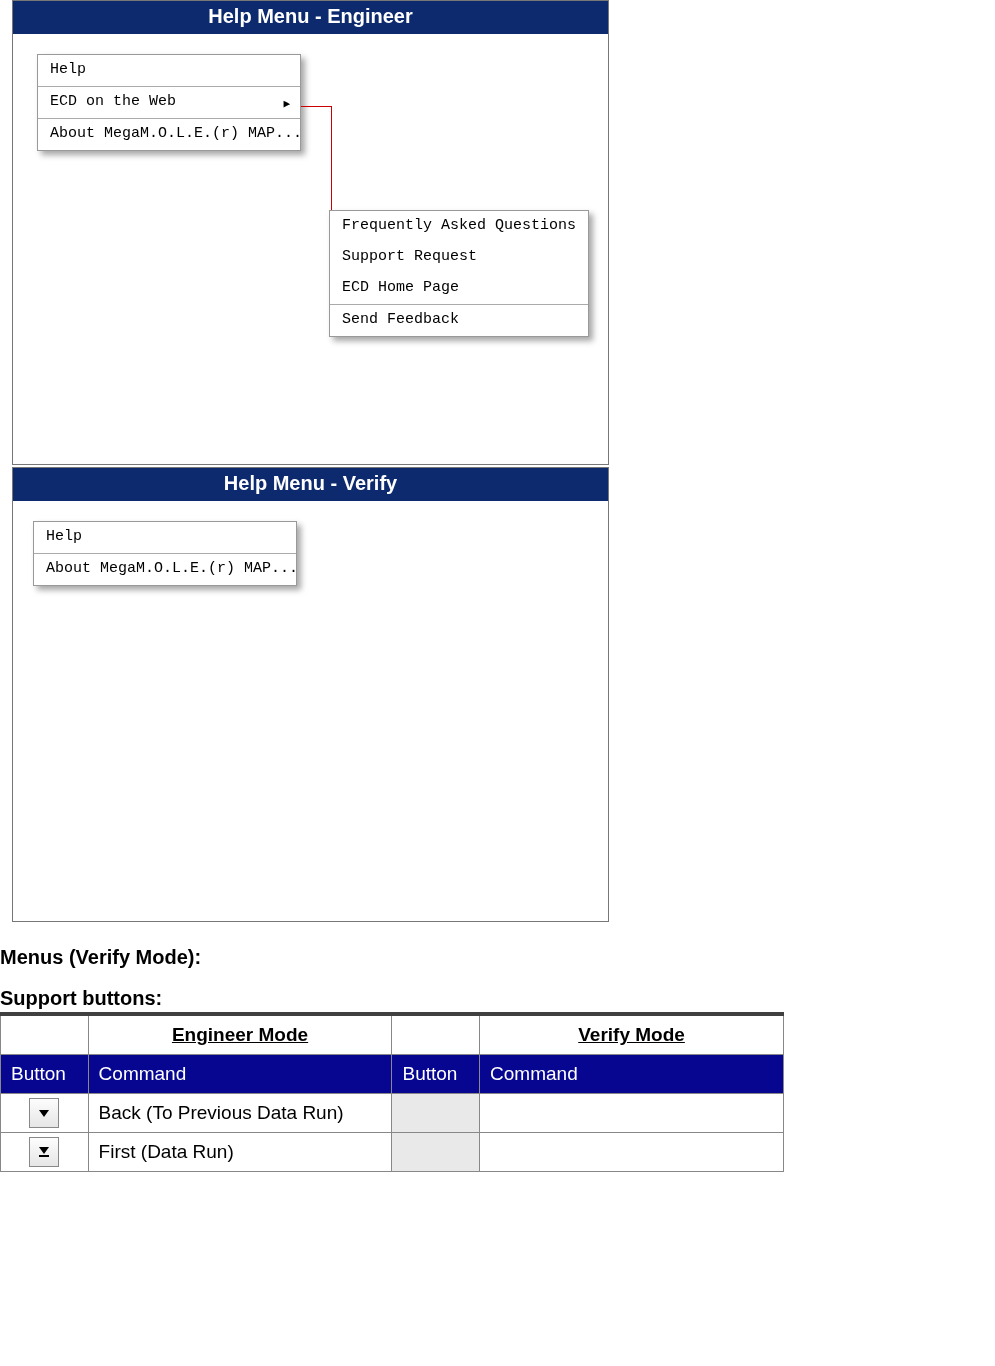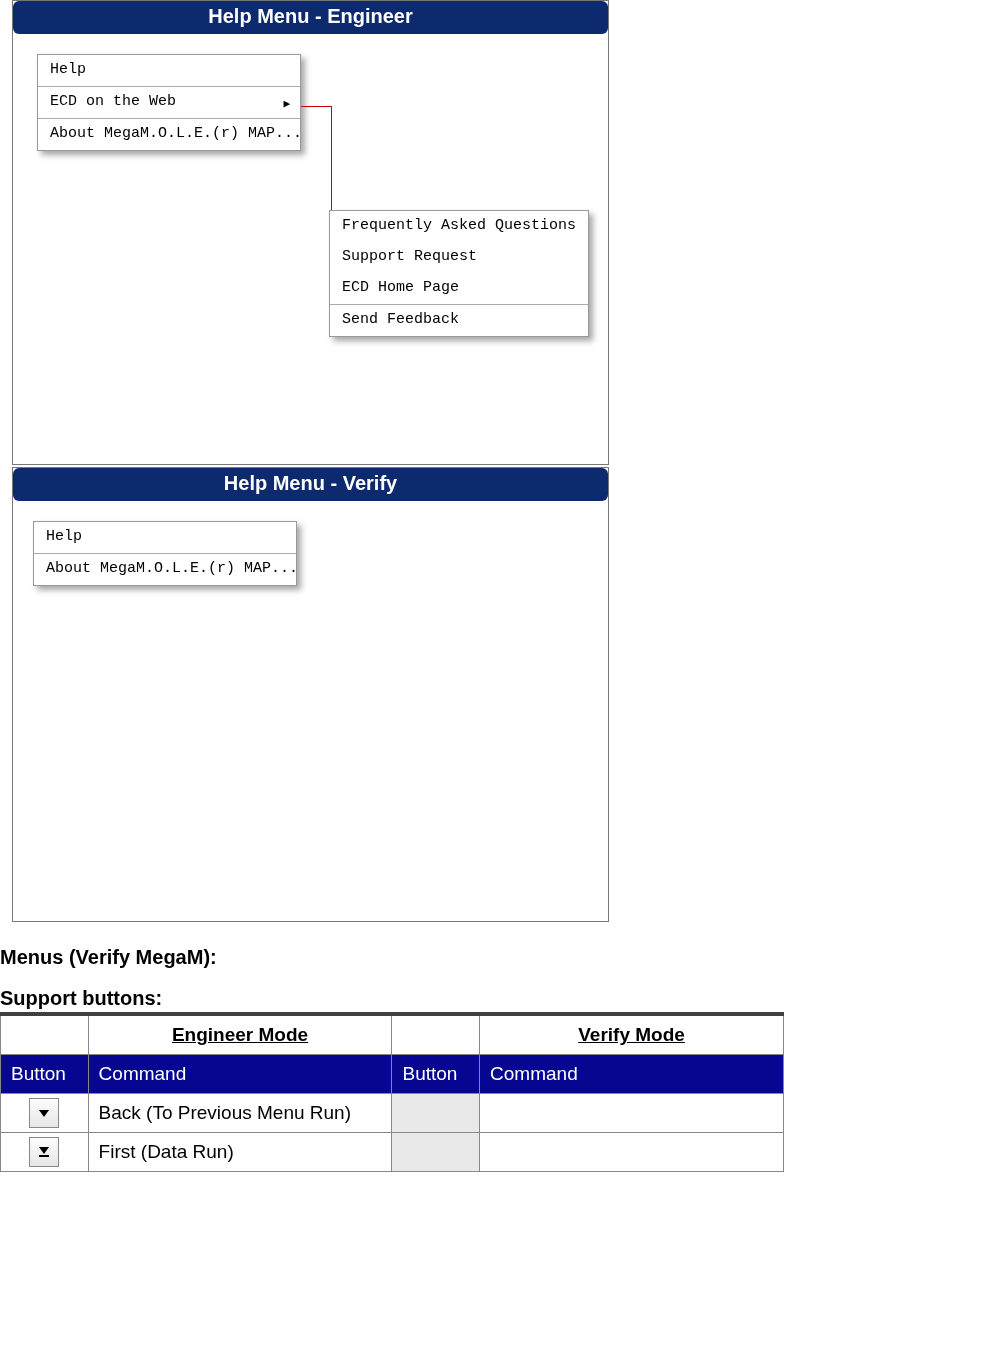--- a/index.html
+++ b/index.html
@@ -18,21 +18,20 @@
     background: #fff;
   }
   .figure-titlebar {
     background: #0d2a6f;
     color: #fff;
     font-weight: bold;
     text-align: center;
     font-size: 20px;
     padding: 4px 0 6px 0;
     font-family: Arial, sans-serif;
-    border-radius: 6px;
   }
   .figure-body {
     position: relative;
     height: 430px;
   }
   .figure-body.verify {
     height: 420px;
   }
   .win-menu {
     position: absolute;
@@ -168,21 +167,21 @@
       <div class="menu-item">
         <span>Help</span>
       </div>
       <div class="menu-item">
         <span>About MegaM.O.L.E.(r) MAP...</span>
       </div>
     </div>
   </div>
 </div>
 
-<div class="section-heading">Menus (Verify MegaM):</div>
+<div class="section-heading">Menus (Verify Mode):</div>
 <div class="section-subheading">Support buttons:</div>
 
 <table class="toolbar-table">
   <tbody>
       <tr>
     <td class="btn-cell"></td>
     <td class="hdr-group cmd-cell">Engineer Mode</td>
     <td class="btn-cell"></td>
     <td class="hdr-group cmd-cell">Verify Mode</td>
   </tr>
@@ -193,21 +192,21 @@
     <td class="hdr-cell">Command</td>
   </tr>
   <tr>
     <td class="btn-cell">
       <span class="toolbar-icon">
         <svg width="14" height="14" viewBox="0 0 14 14">
           <polygon points="2,4 12,4 7,11" fill="#000"></polygon>
         </svg>
       </span>
     </td>
-    <td class="cmd-cell">Back (To Previous Menu Run)</td>
+    <td class="cmd-cell">Back (To Previous Data Run)</td>
     <td class="btn-cell empty-grey"></td>
     <td class="cmd-cell"></td>
   </tr>
   <tr>
     <td class="btn-cell">
       <span class="toolbar-icon">
         <svg width="14" height="14" viewBox="0 0 14 14">
           <polygon points="2,2 12,2 7,9" fill="#000"></polygon>
           <rect x="2" y="10" width="10" height="2" fill="#000"></rect>
         </svg>

